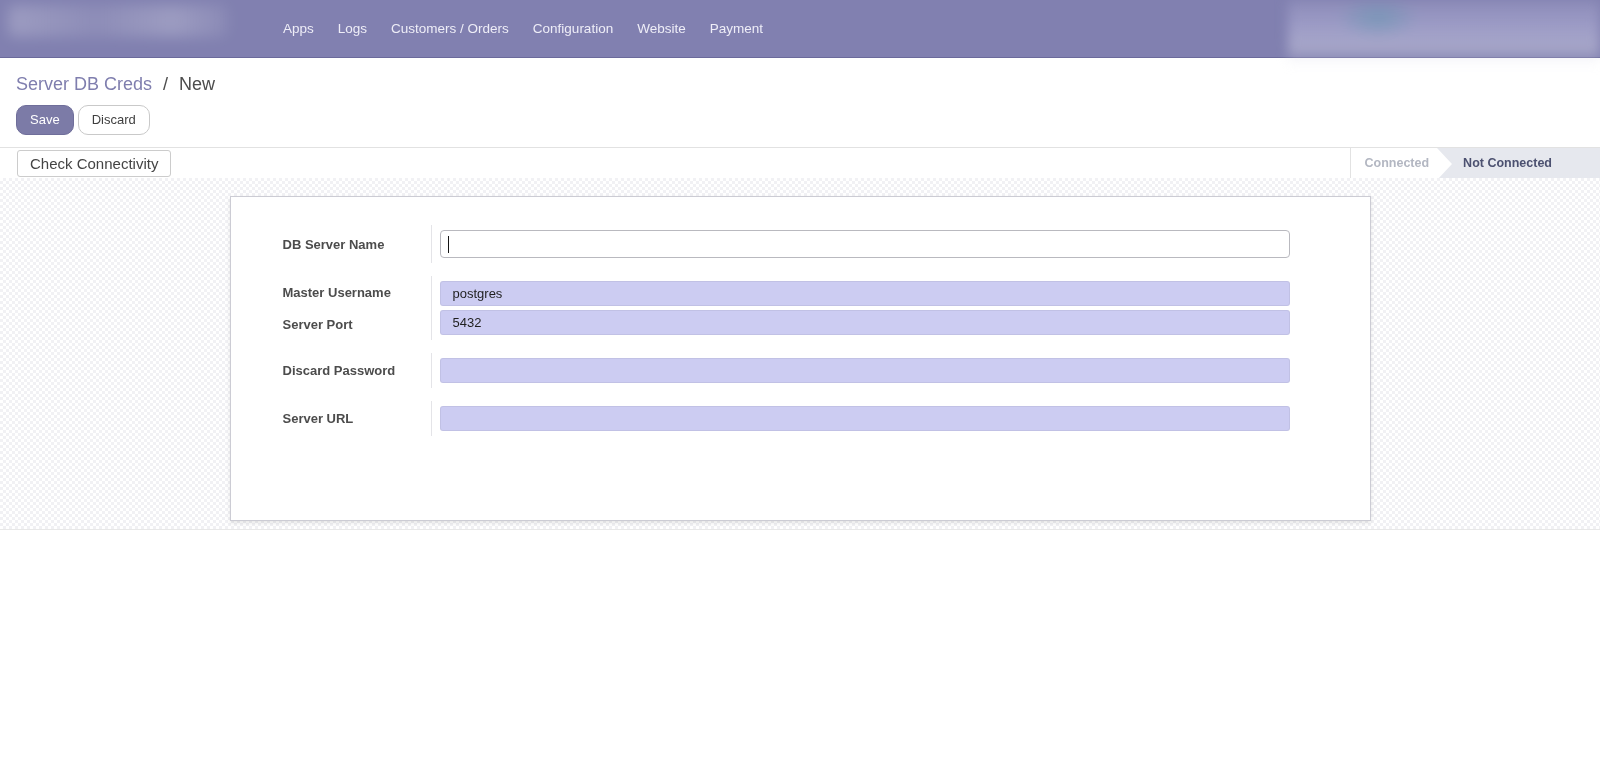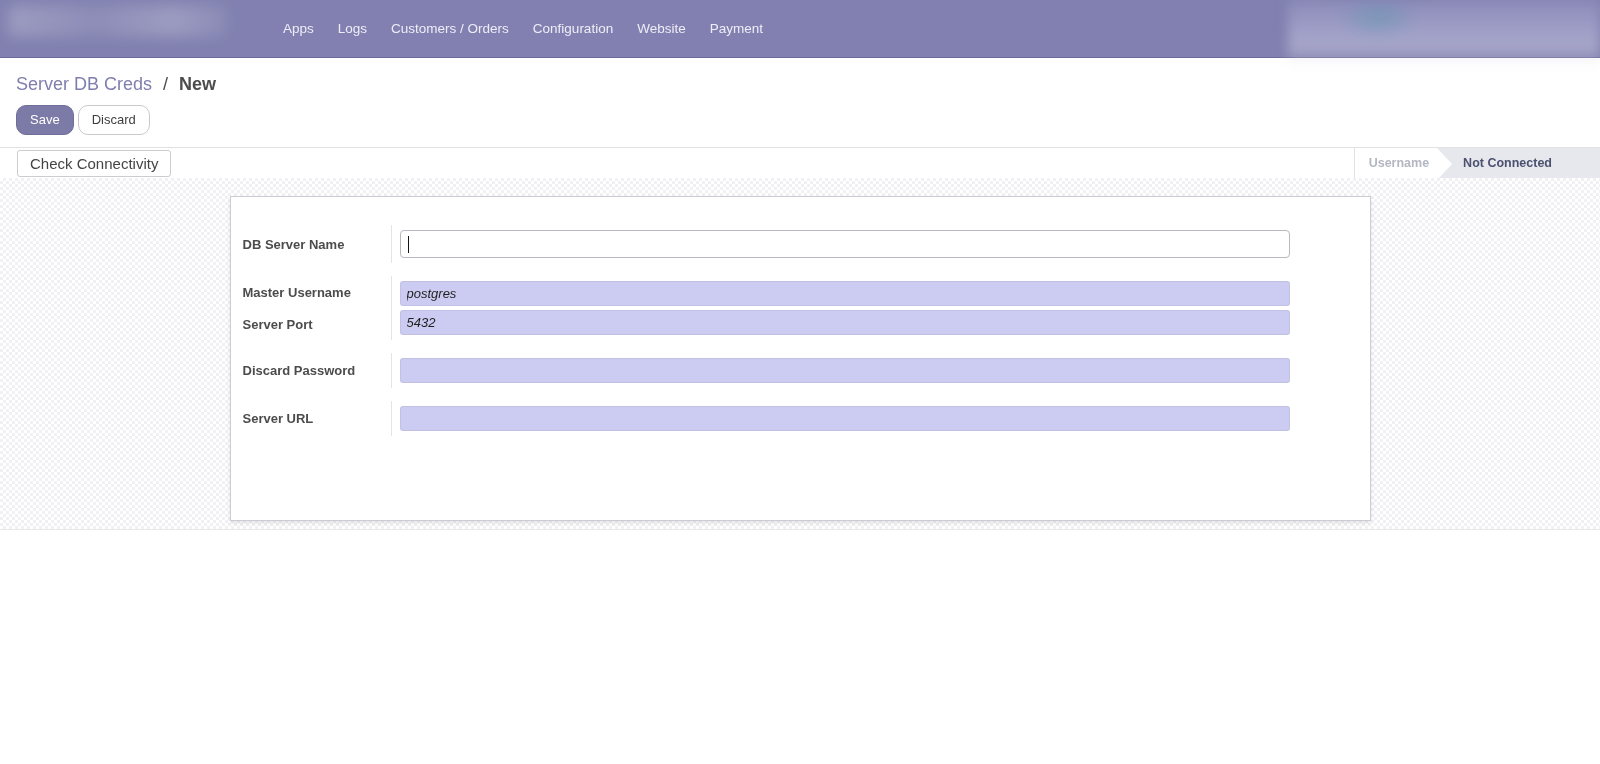--- a/index.html
+++ b/index.html
@@ -46,21 +46,21 @@
       radial-gradient(60px 30px at 90px 18px, rgba(96,150,175,0.55), rgba(96,150,175,0) 70%),
       linear-gradient(to bottom, rgba(140,139,184,1) 0%, rgba(158,157,199,0.95) 40%, rgba(215,215,232,0.45) 72%, rgba(255,255,255,0) 100%);
     filter:blur(6px);
   }
 
   
   .header { padding:14px 16px 12px 16px; background:#fff; }
   .breadcrumb { font-size:18px; line-height:24px; }
   .breadcrumb-link { color:#7f7eae; cursor:pointer; }
   .breadcrumb-sep { color:#4c4c4c; margin:0 6px; }
-  .breadcrumb-current { color:#4c4c4c;font-weight:bold; }
+  .breadcrumb-current { color:#4c4c4c; }
   .btn-row { margin-top:9px; display:flex; }
   .btn {
     font-size:13px;
     line-height:16px;
     padding:6px 13px;
     border-radius:10px;
     cursor:pointer;
     font-family:"Liberation Sans", sans-serif;
   }
   .btn-save { background:#7c7ba7; border:1px solid #6f6e9a; color:#ffffff; }
@@ -133,21 +133,21 @@
   .sheet {
     width:1141px;
     height:325px;
     margin:0 auto;
     background:#ffffff;
     border:1px solid #ccccd4;
     box-shadow:0 2px 4px rgba(0,0,0,0.10);
     padding:28px 80px 0 12px;
   }
   .field-group { margin-bottom:13px; }
-  .field-row { display:flex; }
+  .field-row { display:flex;margin-left:40px; }
   .field-label {
     width:148px;
     display:flex;
     align-items:center;
     font-size:13px;
     font-weight:bold;
     color:#4c4c4c;
   }
   .field-value {
     flex:1;
@@ -155,23 +155,22 @@
     padding:5px 0 5px 8px;
   }
   .field-group .field-row + .field-row .field-value { padding-top:2px; }
   .field-group .field-row:first-child:not(:last-child) .field-value { padding-bottom:2px; }
   .text-input {
     display:block;
     width:100%;
     font-family:"Liberation Sans", sans-serif;
     font-size:13px;
     color:#1f1f1f;
-    padding:0 6px;
+    padding:0 12px;
     outline:none;
-    font-style:italic;
   }
   .input-plain {
     height:28px;
     background:#ffffff;
     border:1px solid #b9b9bf;
     border-radius:4px;
   }
   .input-highlight {
     height:25px;
     background:#ccccf2;
@@ -210,21 +209,21 @@
   </div>
   <div class="btn-row">
     <button class="btn btn-save">Save</button>
     <button class="btn btn-discard">Discard</button>
   </div>
 </div>
 
 <div class="toolbar">
   <button class="btn-check">Check Connectivity</button>
   <div class="statusbar">
-    <div class="status-stage-inactive">Username</div>
+    <div class="status-stage-inactive">Connected</div>
     <div class="status-arrow"></div>
     <div class="status-stage-active">Not Connected</div>
   </div>
 </div>
 
 <div class="work-area">
   <div class="sheet">
 
     <div class="field-group">
       <div class="field-row">

